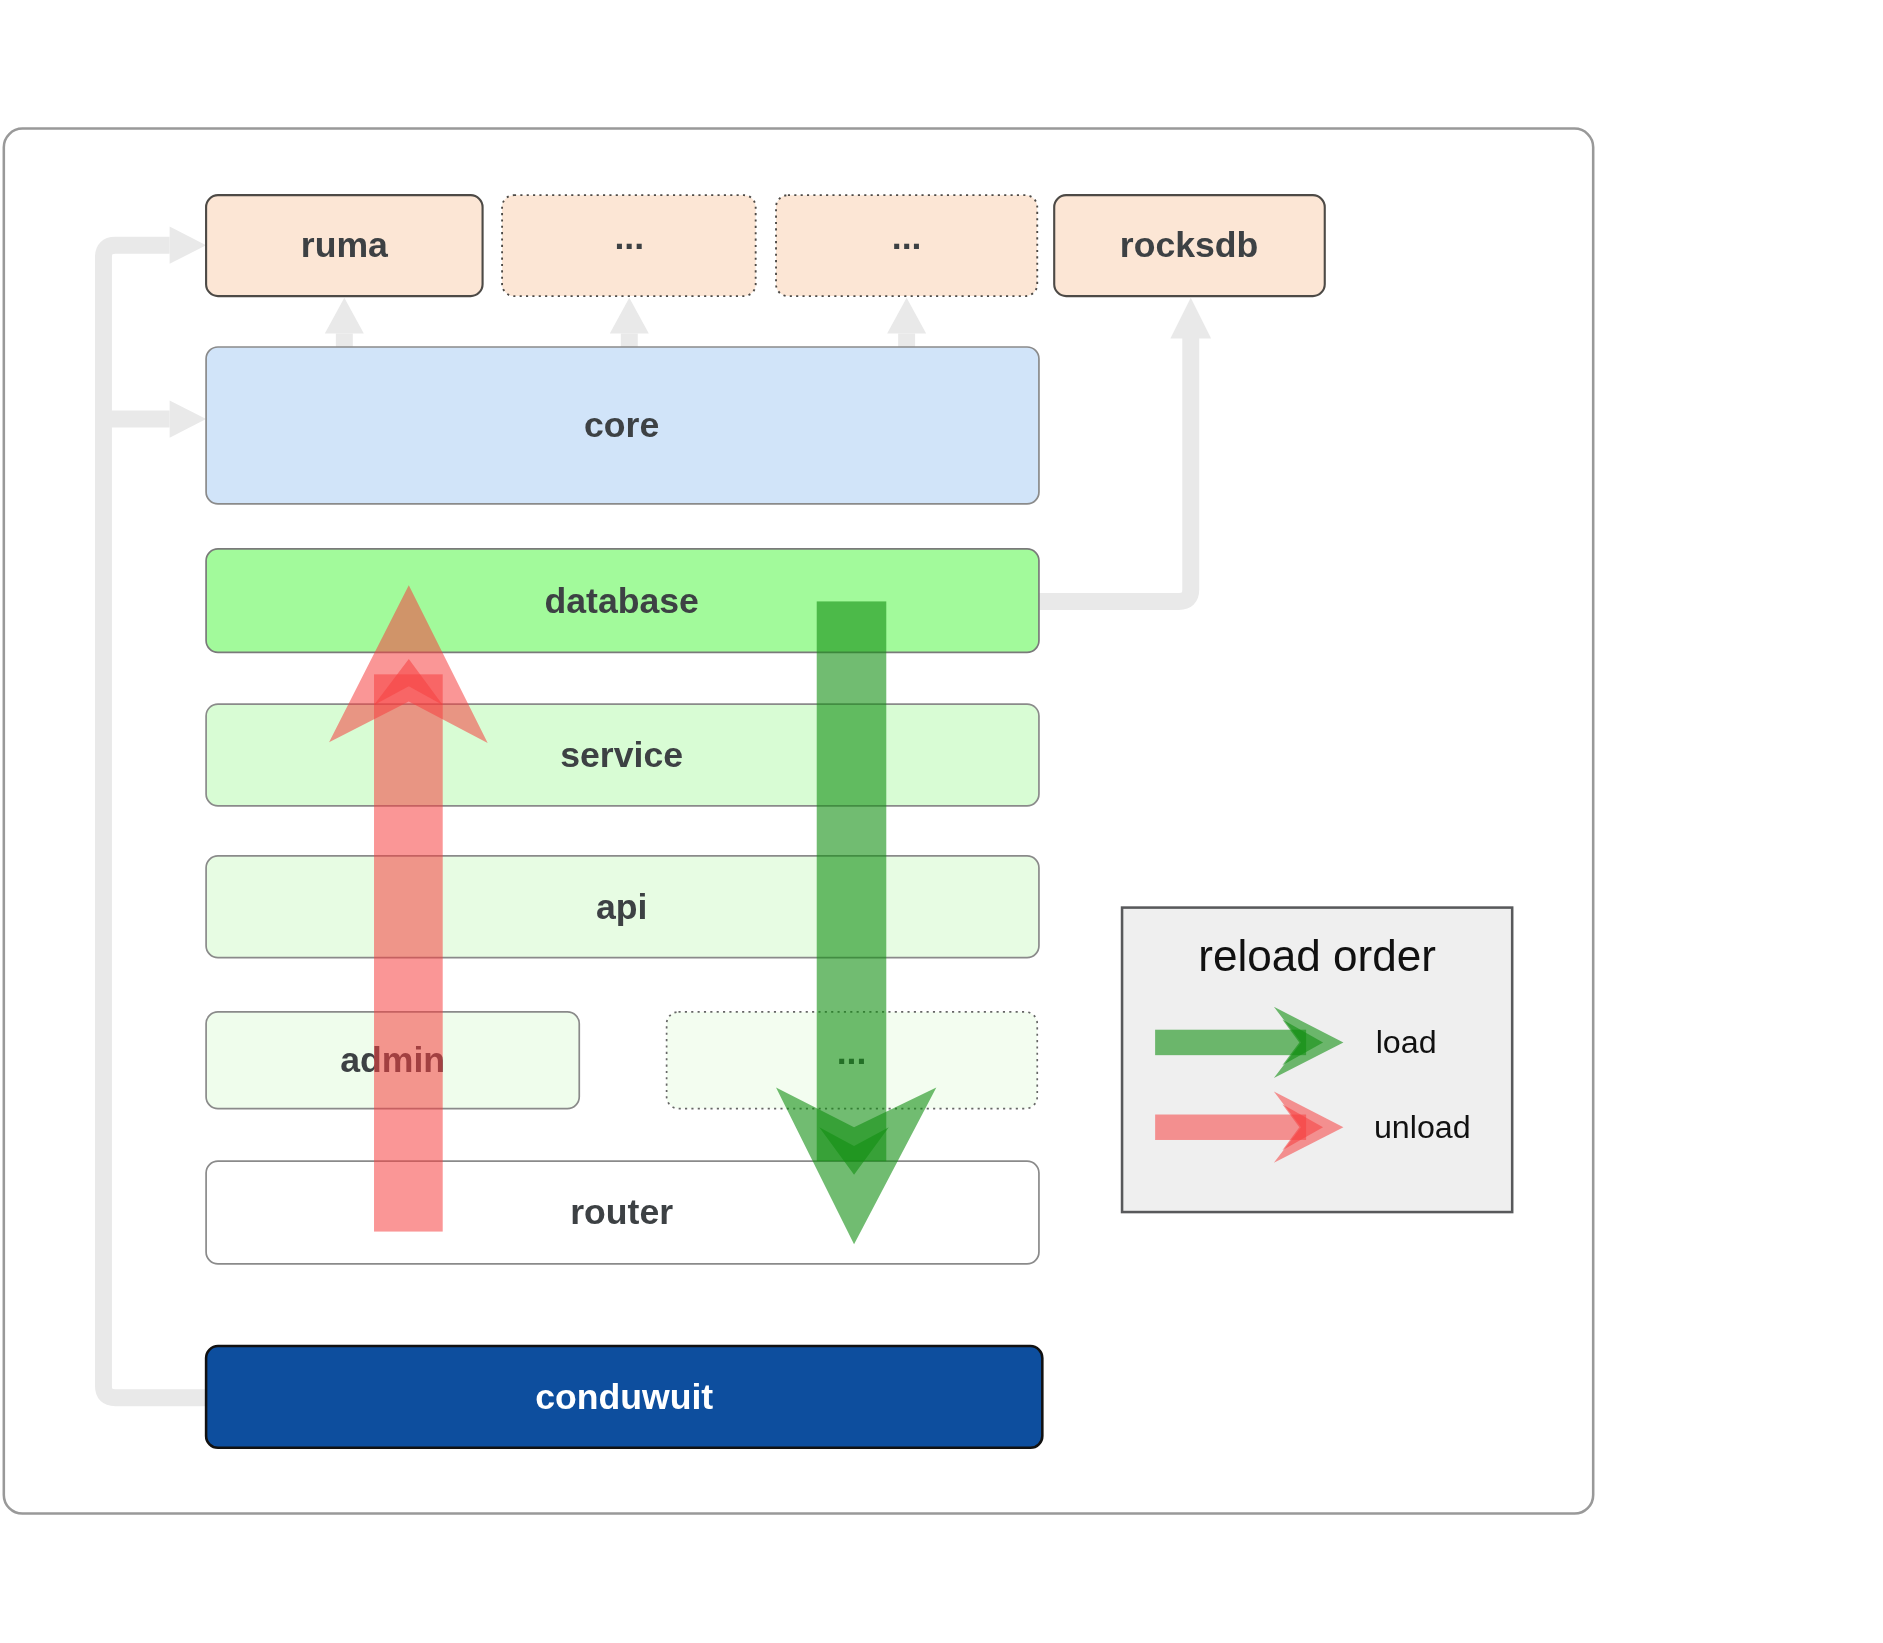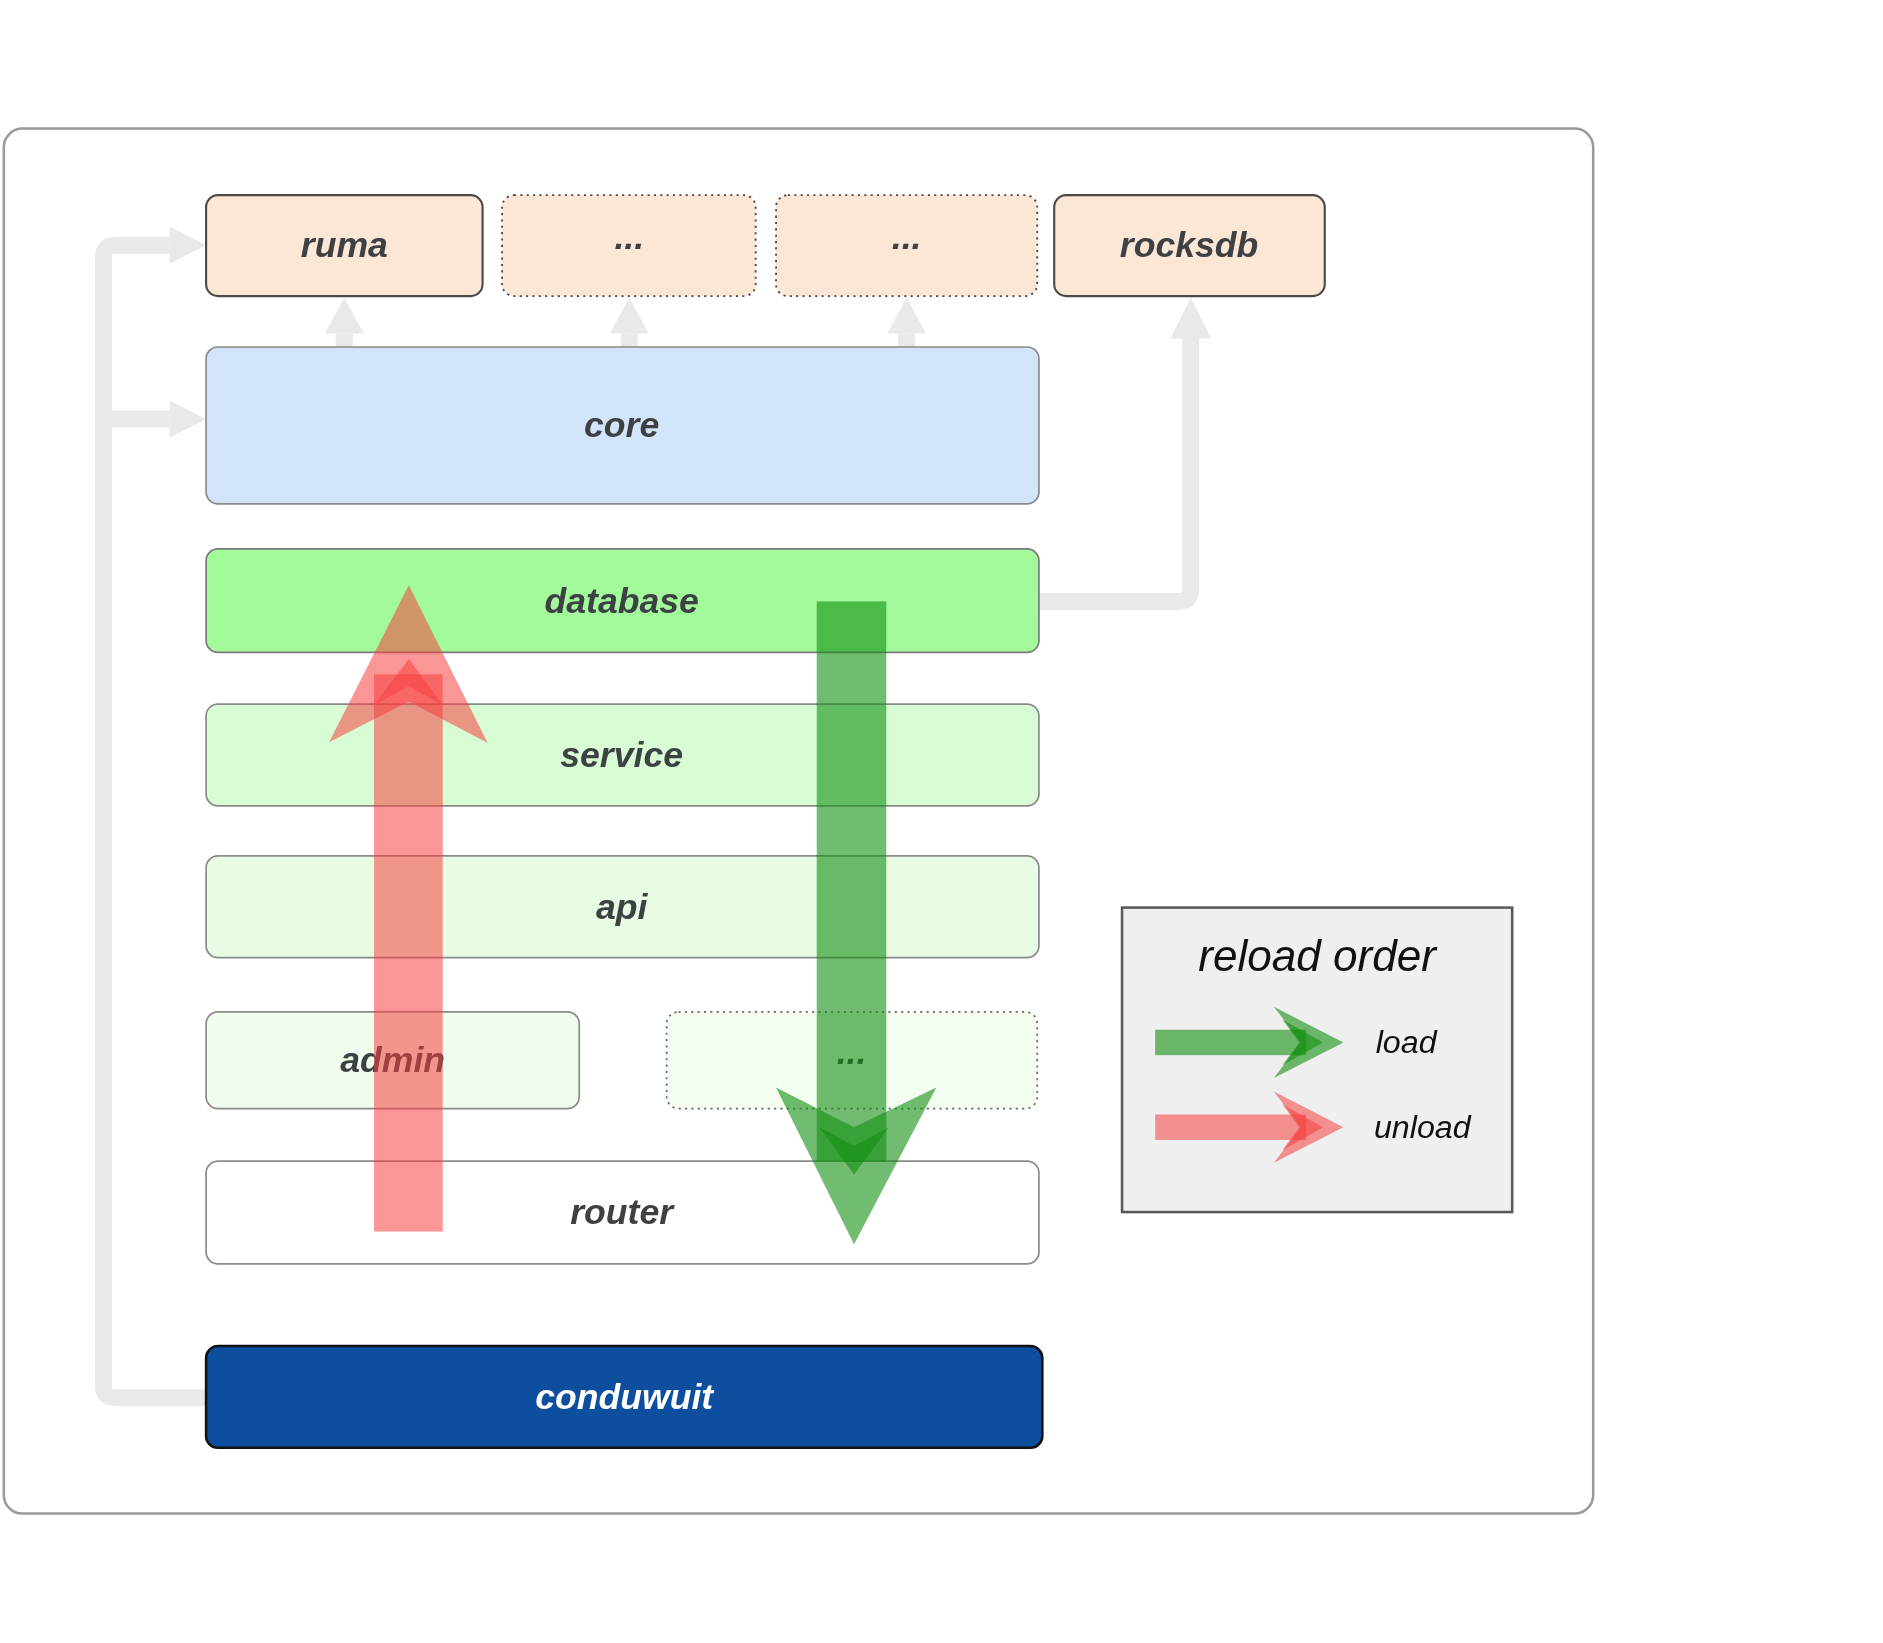--- a/index.html
+++ b/index.html
@@ -2,21 +2,20 @@
 <html><head>
 <meta charset="utf-8">
 <style>
   html, body { margin: 0; padding: 0; background: #ffffff; }
   #canvas {
     position: relative;
     width: 1597px;
     height: 1643px;
     background: #ffffff;
     font-family: "Liberation Sans", "DejaVu Sans", sans-serif;
-    font-style: italic;
   }
   svg { display: block; width: 100%; height: 100%; }
   .node-label {
     font-family: "Liberation Sans", "DejaVu Sans", sans-serif;
     font-size: 42px;
     font-weight: 600;
     fill: #3d4144;
     text-anchor: middle;
   }
   .node-label-white { fill: #ffffff; font-weight: 700; }

